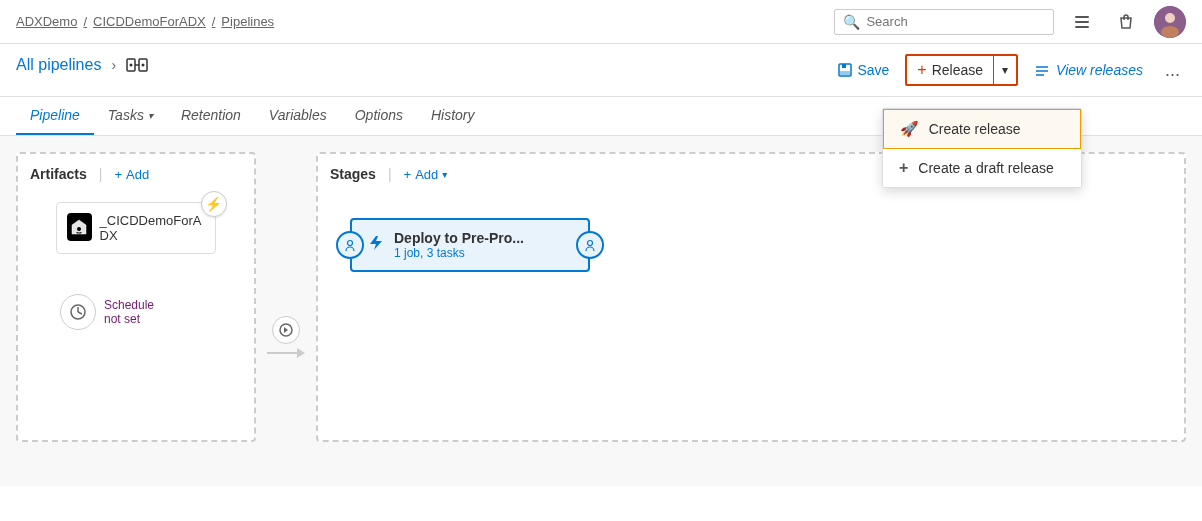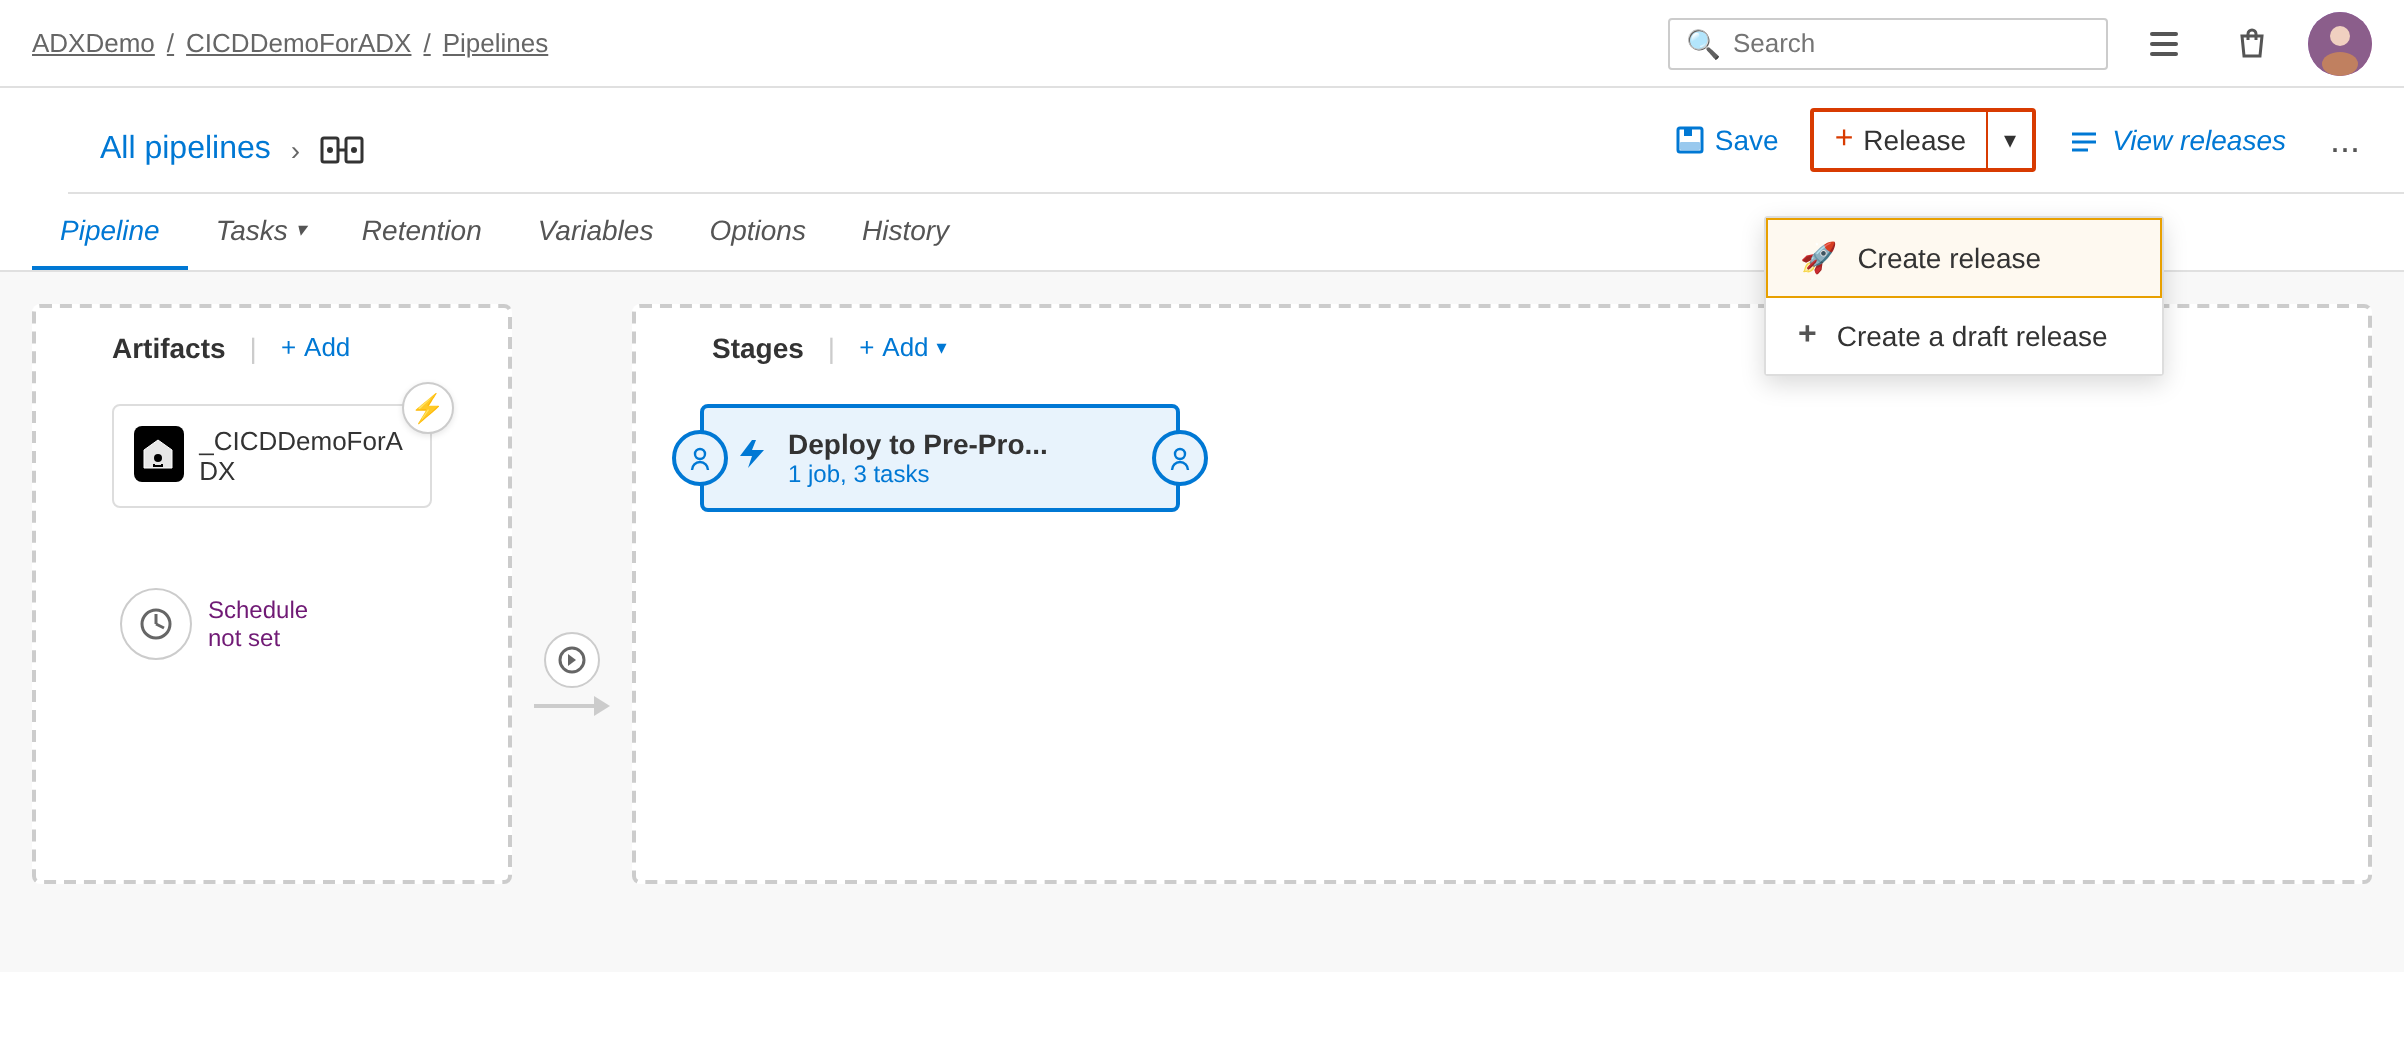--- a/index.html
+++ b/index.html
@@ -69,25 +69,24 @@
       color: #fff;
       font-size: 13px;
       font-weight: 600;
       cursor: pointer;
       overflow: hidden;
     }
 
     
     .sub-header {
       display: flex;
-      align-items: flex-end;
+      align-items: flex-start;
       padding: 10px 16px;
       border-bottom: 1px solid #e0e0e0;
       gap: 12px;
-      margin-left: 34px;
     }
     .pipeline-title-area {
       display: flex;
       align-items: center;
       gap: 8px;
       flex: 1;
     }
     .all-pipelines-link {
       color: #0078d4;
       font-size: 16px;
@@ -188,27 +187,26 @@
       border: 2px dashed #ccc;
       border-radius: 4px;
       width: 240px;
       min-height: 290px;
       padding: 12px;
       background: #fff;
       position: relative;
     }
     .box-header {
       display: flex;
-      align-items: flex-start;
+      align-items: flex-end;
       gap: 8px;
       font-size: 14px;
       font-weight: 600;
       color: #333;
       margin-bottom: 12px;
-      margin-left: 26px;
     }
     .box-header .sep { color: #ccc; font-weight: 300; margin: 0 4px; }
     .add-btn {
       display: flex;
       align-items: center;
       gap: 4px;
       background: none;
       border: none;
       color: #0078d4;
       cursor: pointer;
@@ -310,20 +308,21 @@
     
     .stage-card {
       border: 2px solid #0078d4;
       border-radius: 4px;
       background: #e8f3fc;
       padding: 10px 14px;
       display: flex;
       align-items: center;
       gap: 10px;
       width: 240px;
+      margin-top: 16px;
       position: relative;
       justify-content: space-between;
     }
     .stage-pre-trigger {
       width: 28px;
       height: 28px;
       border-radius: 50%;
       background: #e8f3fc;
       border: 2px solid #0078d4;
       display: flex;

